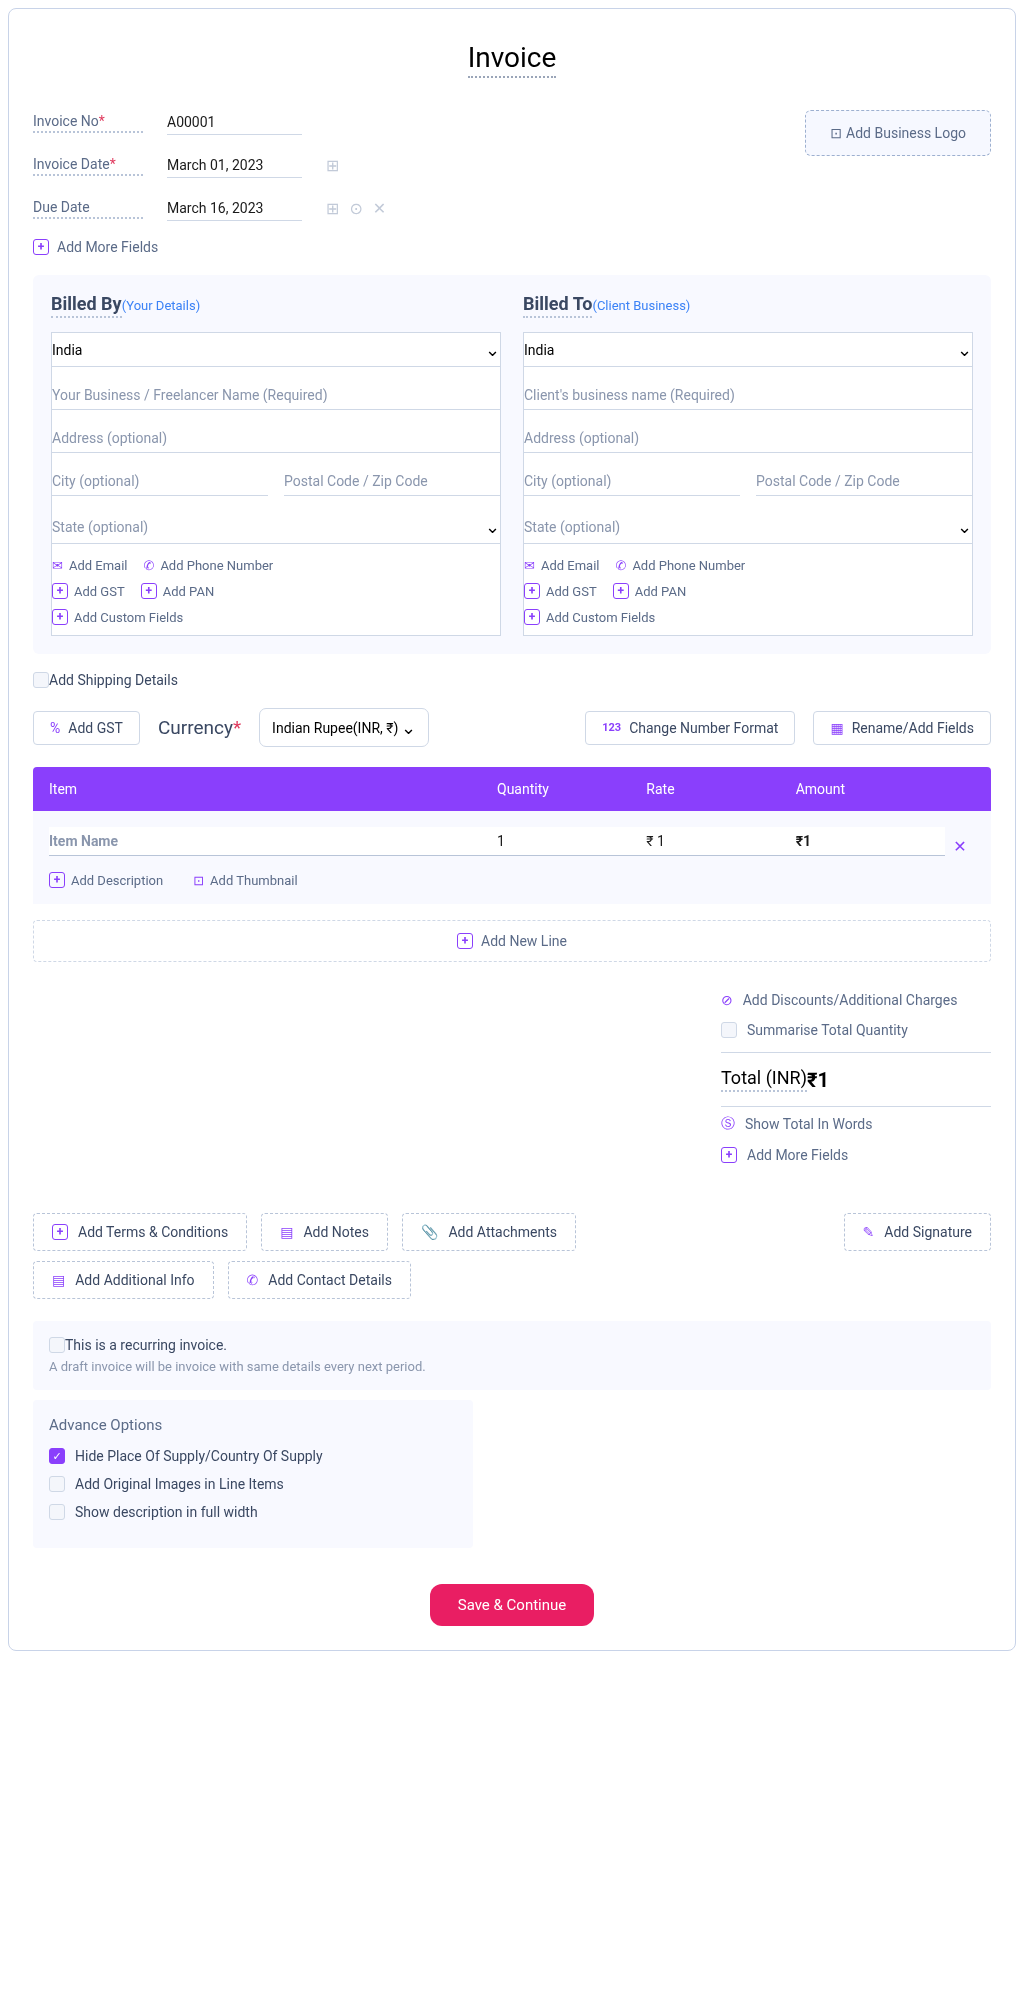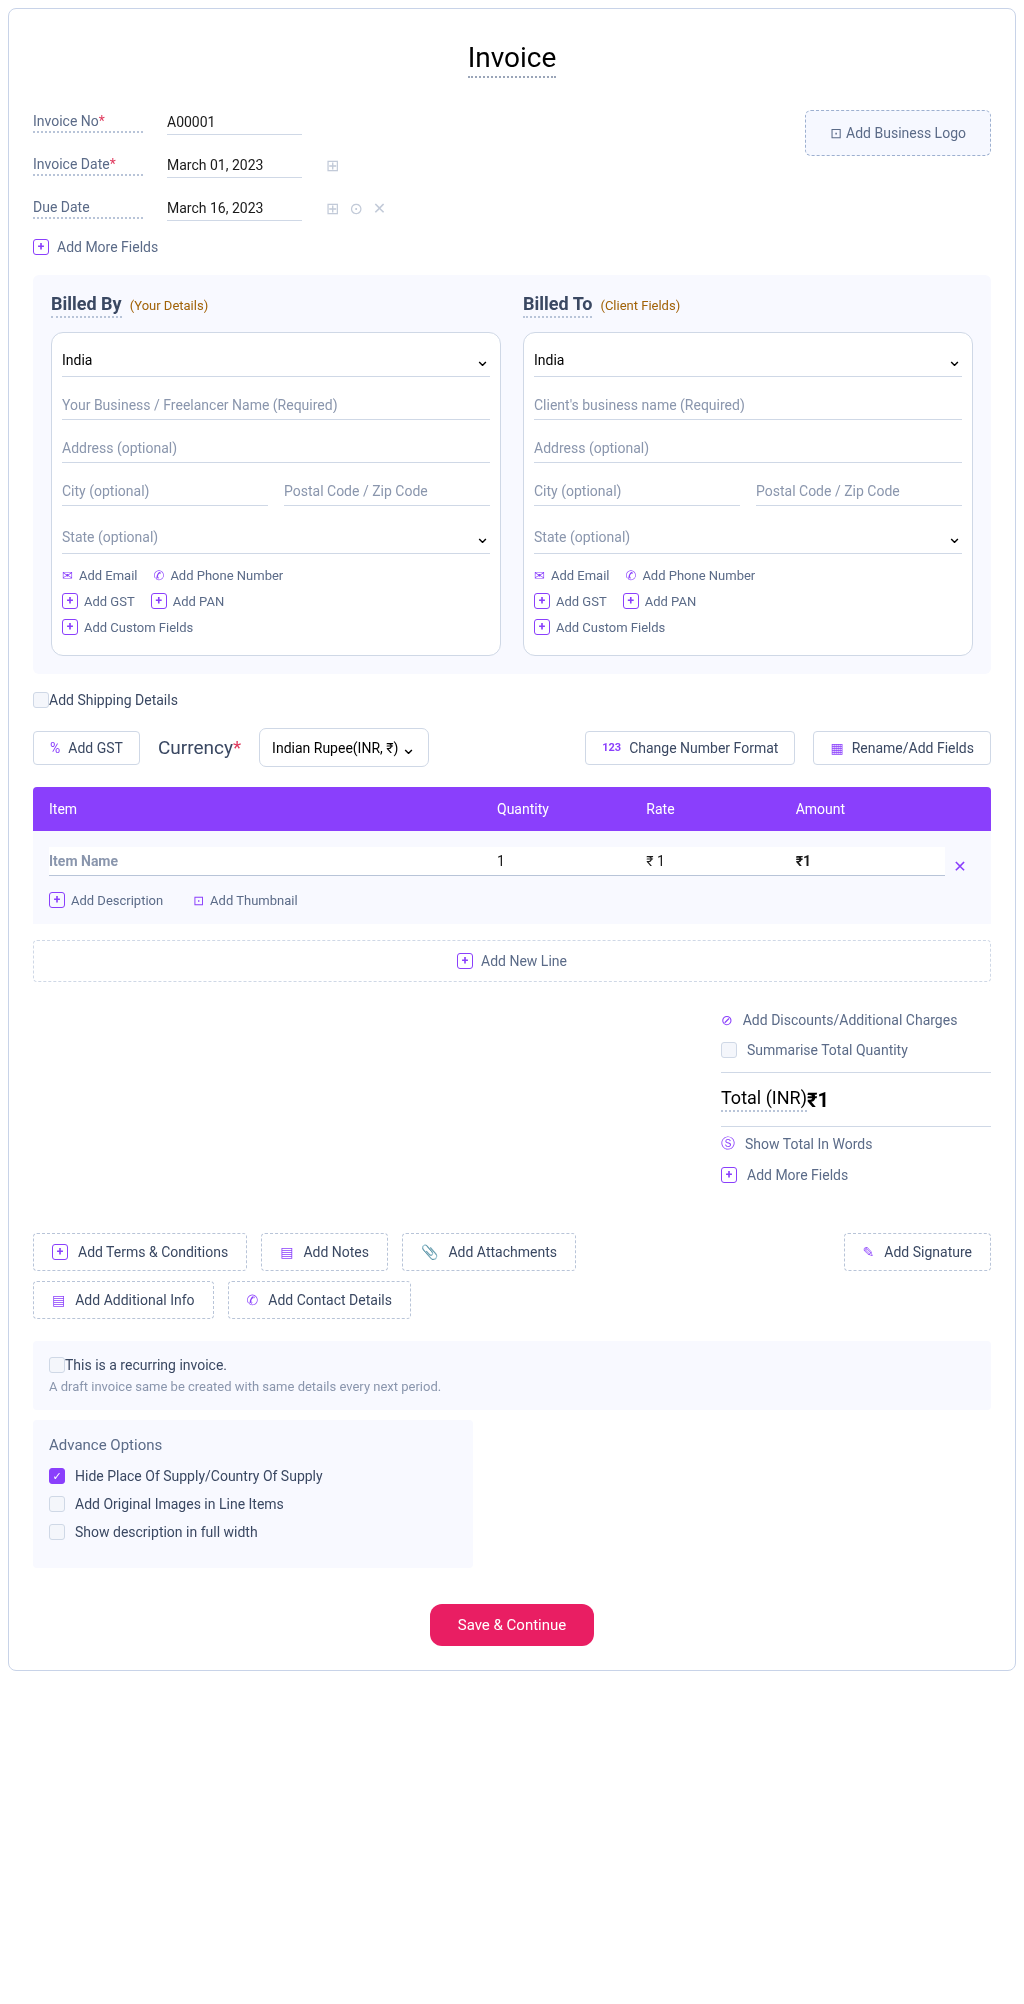--- a/index.html
+++ b/index.html
@@ -13,22 +13,22 @@
 .meta-label{width:110px;color:#5b6b88;font-size:14px;border-bottom:2px dotted #b8c4d8;padding-bottom:2px;display:inline-block}
 .req{color:#e03a5e}
 .meta-input{border:none;border-bottom:1px solid #cfd8e6;padding:4px 0;font-size:14px;width:135px;color:#1a1a1a}
 .meta-icons{display:flex;gap:10px;align-items:center;color:#c2cad8}
 .addmore{color:#5b6b88;font-size:14px;display:flex;align-items:center;gap:8px;margin-top:4px}
 .pbox{width:16px;height:16px;border:1px solid #8a3ffc;border-radius:3px;display:inline-flex;align-items:center;justify-content:center;color:#8a3ffc;font-size:12px;font-weight:bold}
 .logo-btn{border:1px dashed #9db0d0;border-radius:6px;padding:14px 24px;background:#f6f8ff;color:#5b6b88;font-size:14px;display:flex;align-items:center;gap:4px;cursor:pointer}
 .panels{display:flex;gap:22px;background:#f8f9ff;padding:18px;border-radius:6px;margin-top:20px}
 .panel{flex:1}
 .panel h3{font-size:18px;color:#3a4862;border-bottom:2px dotted #b8c4d8;display:inline-block;padding-bottom:2px;margin-bottom:4px}
-.panel .sub{color:#a16207;font-size:13px;margin-left:8px}
-.panel-body{border:1px solid #cfd8e6;border-radius:12px;padding:10px;background:#fff;margin-top:10px}
+.panel .sub{color:#3b82f6;font-size:13px;}
+.panel-body{border:1px solid #cfd8e6;border-radius:0;padding:0;background:#fff;margin-top:10px}
 .sel{display:flex;justify-content:space-between;align-items:center;border-bottom:1px solid #cfd8e6;padding:6px 0;font-size:14px;margin-bottom:14px;cursor:pointer}
 .inp{width:100%;border:none;border-bottom:1px solid #cfd8e6;padding:6px 0;font-size:14px;color:#1a1a1a;margin-bottom:14px}
 .inp::placeholder{color:#8a96ad}
 .row2{display:flex;gap:16px}
 .row2 .inp{flex:1}
 .link-row{margin-top:4px;margin-bottom:10px;display:flex;gap:16px;flex-wrap:wrap}
 .link{color:#5b6b88;font-size:13px;display:inline-flex;align-items:center;gap:6px;cursor:pointer}
 .link .ic{color:#8a3ffc}
 .check-row{display:flex;align-items:center;gap:0;margin-top:18px;font-size:14px;color:#3a4862}
 .cbox{width:16px;height:16px;border:1px solid #cfd8e6;border-radius:3px;background:#f4f6fb}
@@ -147,21 +147,21 @@
         </div>
         <div class="link-row">
           <span class="link">
               <span class="pbox">+</span>
               <span>Add Custom Fields</span>
             </span>
         </div>
       </div>
     </div>
     <div class="panel">
-      <div><h3>Billed To</h3><span class="sub">(Client Fields)</span></div>
+      <div><h3>Billed To</h3><span class="sub">(Client Business)</span></div>
       <div class="panel-body">
         <div class="sel">
             <span>India</span>
             <span class="chev">⌄</span>
           </div>
         <input class="inp" placeholder="Client's business name (Required)" style="">
         <input class="inp" placeholder="Address (optional)" style="">
         <div class="row2">
           <input class="inp" placeholder="City (optional)" style="">
           <input class="inp" placeholder="Postal Code / Zip Code" style="">
@@ -308,21 +308,21 @@
         <span class="ic">✆</span>
         <span>Add Contact Details</span>
       </span>
   </div>
 
   <div class="recurring">
     <div class="check-row" style="margin-top:0">
       <span class="cbox"></span>
       <span>This is a recurring invoice.</span>
     </div>
-    <div class="sub">A draft invoice same be created with same details every next period.</div>
+    <div class="sub">A draft invoice will be invoice with same details every next period.</div>
   </div>
 
   <div class="adv">
     <h4>Advance Options</h4>
     <div class="opt">
         <span class="cbox checked">✓</span>
         <span>Hide Place Of Supply/Country Of Supply</span>
       </div>
     <div class="opt">
         <span class="cbox"></span>

